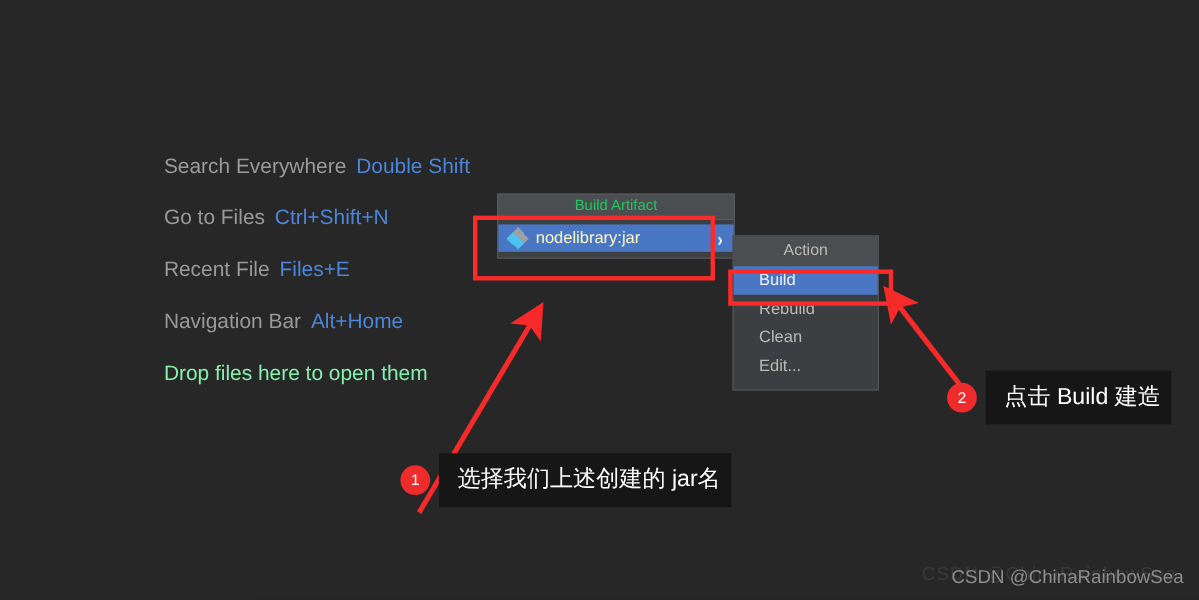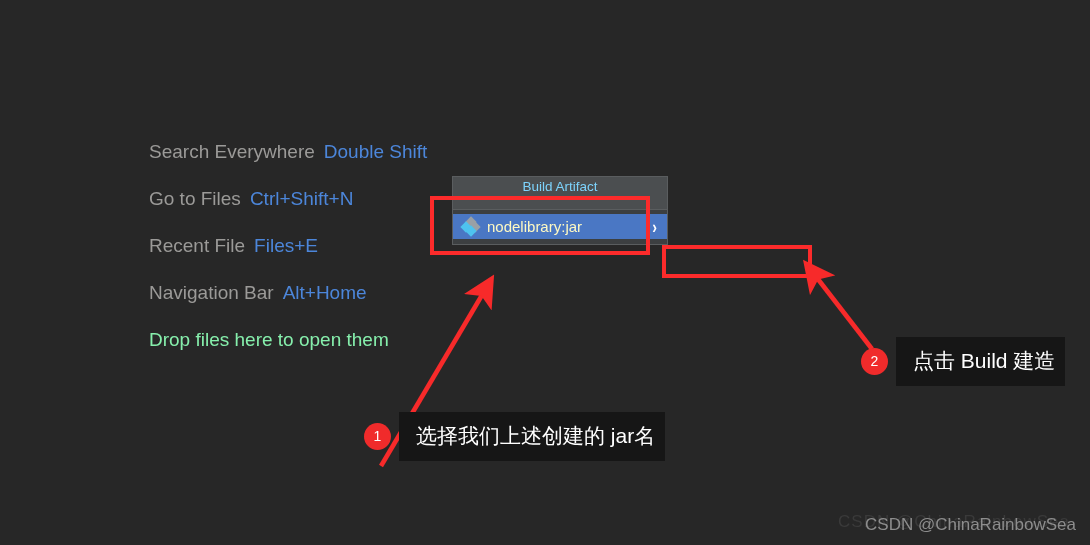--- a/index.html
+++ b/index.html
@@ -40,25 +40,25 @@
   .popup-artifact {
     position: absolute;
     left: 452px;
     top: 176px;
     width: 216px;
     background: #4b4e50;
     border: 1px solid #5a5d5f;
     box-sizing: border-box;
   }
   .popup-artifact-title {
-    height: 32px;
+    height: 22px;
     line-height: 20px;
     text-align: center;
     font-size: 13.5px;
-    color: #7dd3fc;
+    color: #22c55e;
   }
   .popup-artifact-body {
     background: #3c3f41;
     padding: 4px 0 5px 0;
     border-top: 1px solid #5a5d5f;
   }
   .artifact-item {
     display: flex;
     align-items: center;
     height: 25px;
@@ -235,20 +235,29 @@
             <i class="d-right"></i>
             <i class="d-left"></i>
             <i class="d-bottom"></i>
         </span>
         <span class="artifact-label">nodelibrary:jar</span>
         <span class="artifact-chevron">›</span>
       </div>
     </div>
   </div>
 
+  <div class="popup-action">
+    <div class="popup-action-title">Action</div>
+    <div class="popup-action-list">
+      <div class="action-item selected">Build</div>
+      <div class="action-item">Rebuild</div>
+      <div class="action-item">Clean</div>
+      <div class="action-item">Edit...</div>
+    </div>
+  </div>
 
   <div class="hl-box" id="hl-artifact"></div>
   <div class="hl-box" id="hl-build"></div>
 
   <svg class="arrow-svg" viewBox="0 0 1090 545">
     <defs>
       <marker id="ah1" markerWidth="7" markerHeight="7" refX="3.1" refY="3.5" orient="auto">
         <path d="M0,0 L7,3.5 L0,7 L1.6,3.5 Z" fill="#f72a2a"></path>
       </marker>
       <marker id="ah2" markerWidth="7" markerHeight="7" refX="3.1" refY="3.5" orient="auto">

